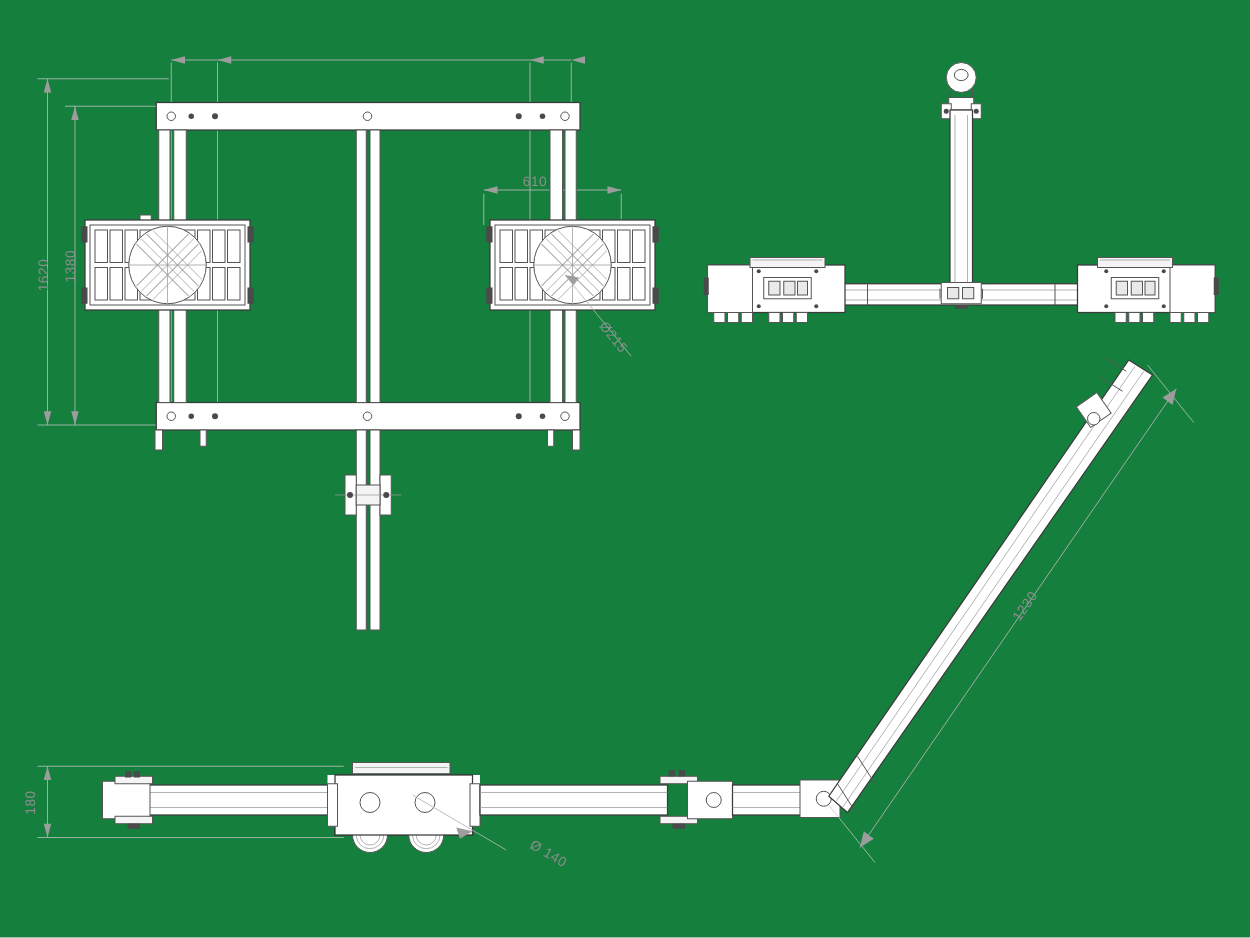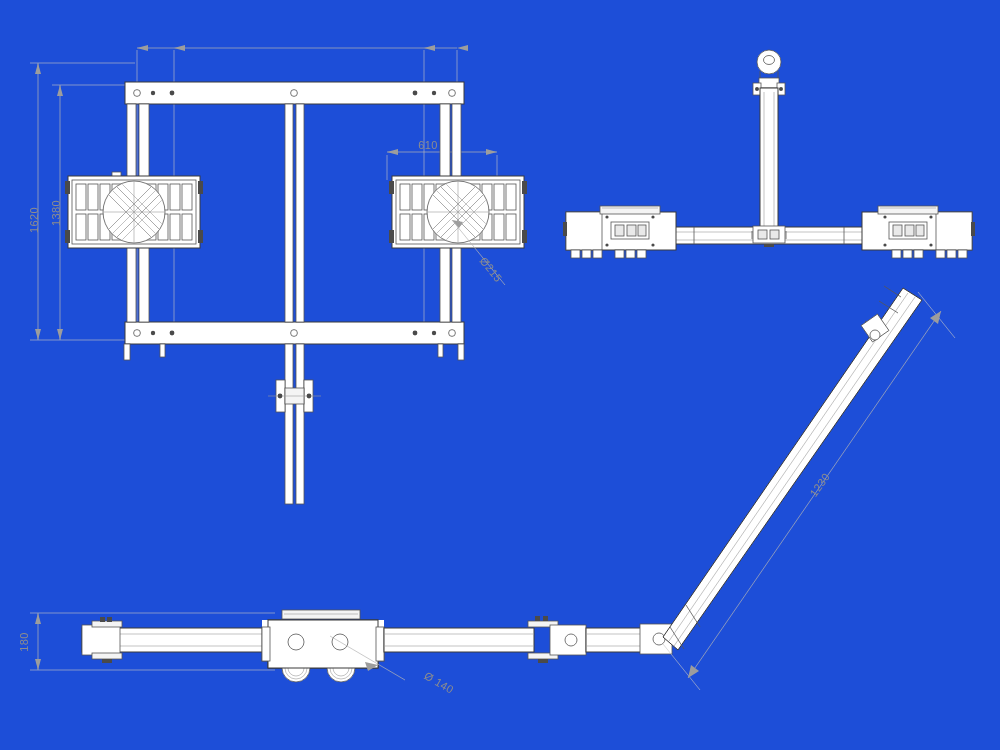--- a/index.html
+++ b/index.html
@@ -1,19 +1,19 @@
 <!DOCTYPE html>
 <html><head>
 <meta charset="utf-8">
 <title>Technical Drawing</title>
 <style>
   html,body{margin:0;padding:0;background:#ffffff;}
   body{width:1000px;height:750px;overflow:hidden;
        font-family:"Liberation Sans","DejaVu Sans",sans-serif;}
-  #sheet{position:relative;width:1000px;height:750px;background:#1d4ed8;}
+  #sheet{position:relative;width:1000px;height:750px;background:#15803d;}
   svg{display:block;}
   .dimtxt{font-family:"Liberation Sans","DejaVu Sans",sans-serif;
           font-size:11px;fill:#8d8d8d;letter-spacing:.4px;}
   .dimtxt.faint{fill:#e2e2e2;font-size:9px;}
   .ln{fill:none;stroke:#3a3a3a;stroke-width:1;}
   .ln2{fill:none;stroke:#555;stroke-width:.8;}
   .thin{fill:none;stroke:#9a9a9a;stroke-width:.6;}
   .dimln{fill:none;stroke:#b4b4b4;stroke-width:.7;}
   .extln{fill:none;stroke:#c6c6c6;stroke-width:.6;}
   .fill-w{fill:#ffffff;}

